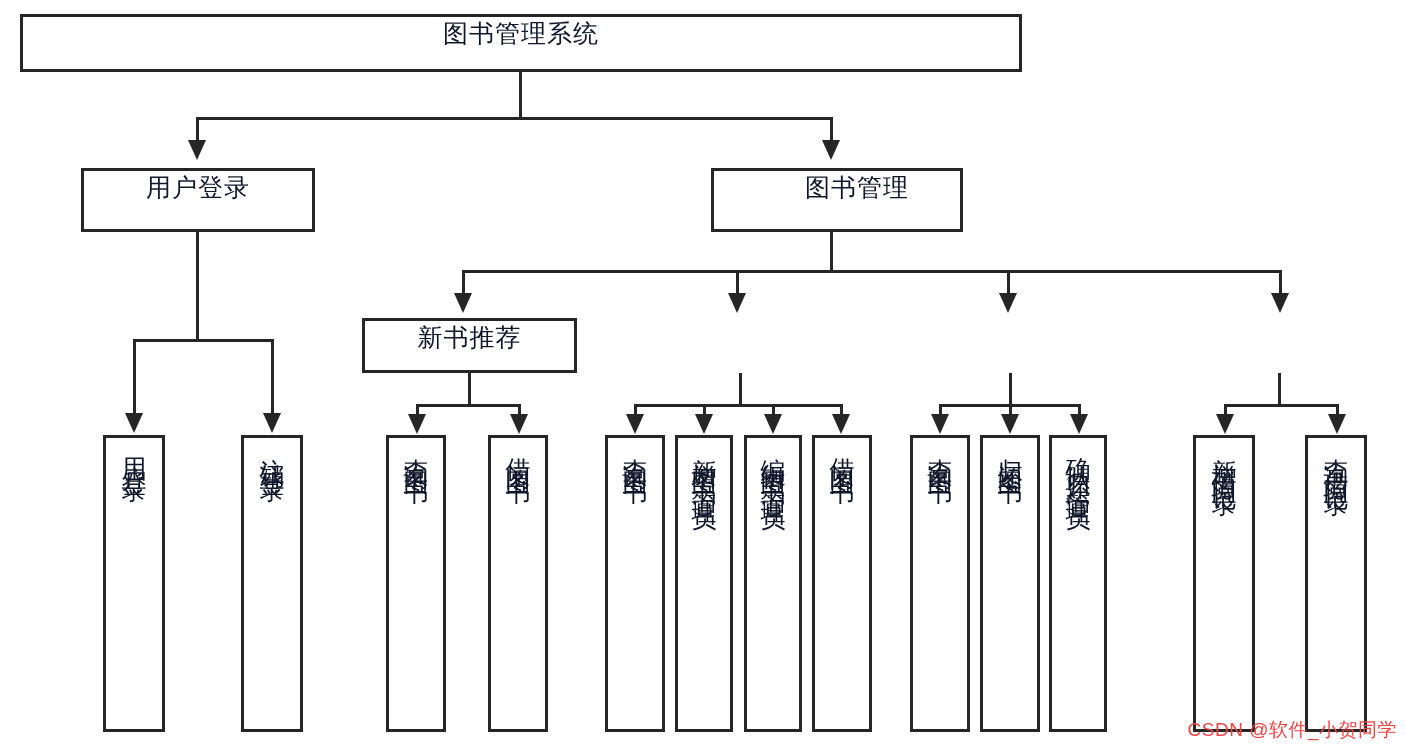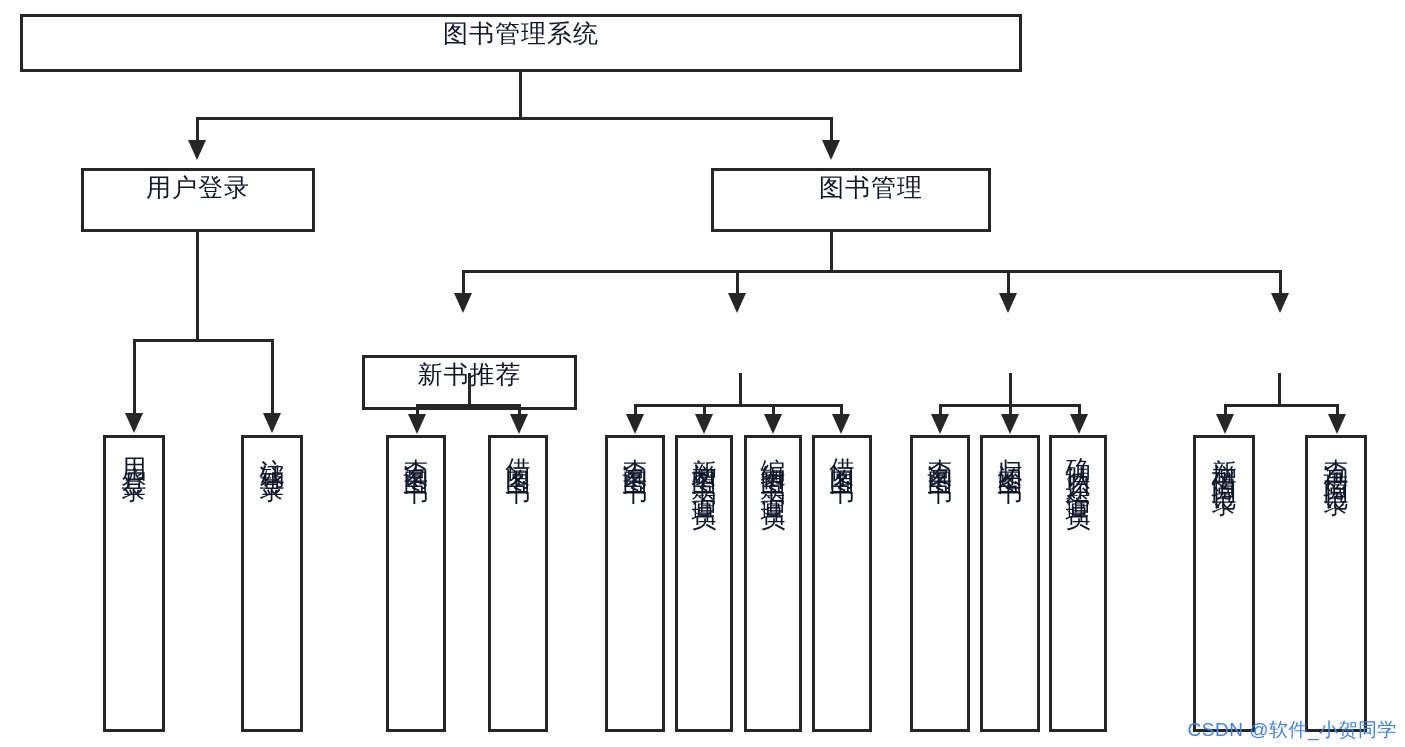--- a/index.html
+++ b/index.html
@@ -57,21 +57,21 @@
     border-left: 9px solid transparent;
     border-right: 9px solid transparent;
     border-top: 20px solid #262626;
   }
   
   #watermark {
     position: absolute;
     right: 8px;
     bottom: 4px;
     font-size: 19px;
-    color: #3b82f6;
+    color: #ef4444;
     white-space: nowrap;
     letter-spacing: 0.5px;
   }
 </style>
 </head>
 <body>
 
 <div id="canvas">
 
   <div class="node h" style="left:20px; top:14px; width:1002px; height:58px;">
@@ -84,21 +84,21 @@
 
   <div class="ln vl" style="left:196px; top:117px; height:25px;"></div>
   <div class="arrow" style="left:188px; top:140px;"></div>
 
   <div class="ln vl" style="left:830px; top:117px; height:25px;"></div>
   <div class="arrow" style="left:822px; top:140px;"></div>
 
   <div class="node h" style="left:81px; top:168px; width:234px; height:64px;">
     <span>用户登录</span>
   </div>
-  <div class="node h" style="left:711px; top:168px; width:280px; height:64px;padding-left:40px;">
+  <div class="node h" style="left:711px; top:168px; width:252px; height:64px;padding-left:40px;">
     <span>图书管理</span>
   </div>
 
   <div class="ln vl" style="left:196px; top:232px; height:110px;"></div>
   <div class="ln hl" style="left:133px; top:339px; width:141px;"></div>
   <div class="ln vl" style="left:133px; top:339px; height:76px;"></div>
   <div class="arrow" style="left:125px; top:413px;"></div>
   <div class="ln vl" style="left:271px; top:339px; height:76px;"></div>
   <div class="arrow" style="left:263px; top:413px;"></div>
 
@@ -106,21 +106,21 @@
   <div class="ln hl" style="left:462px; top:270px; width:820px;"></div>
   <div class="ln vl" style="left:462px; top:270px; height:25px;"></div>
   <div class="arrow" style="left:454px; top:293px;"></div>
   <div class="ln vl" style="left:736px; top:270px; height:25px;"></div>
   <div class="arrow" style="left:728px; top:293px;"></div>
   <div class="ln vl" style="left:1007px; top:270px; height:25px;"></div>
   <div class="arrow" style="left:999px; top:293px;"></div>
   <div class="ln vl" style="left:1279px; top:270px; height:25px;"></div>
   <div class="arrow" style="left:1271px; top:293px;"></div>
 
-  <div class="node h" style="left:362px; top:318px; width:215px; height:55px;margin-top:37px;">
+  <div class="node h" style="left:362px; top:318px; width:215px; height:55px;">
     <span>新书推荐</span>
   </div>
 
   <div class="ln vl" style="left:468px; top:373px; height:34px;"></div>
   <div class="ln hl" style="left:416px; top:404px; width:105px;"></div>
   <div class="ln vl" style="left:416px; top:404px; height:12px;"></div>
   <div class="arrow" style="left:408px; top:414px;"></div>
   <div class="ln vl" style="left:518px; top:404px; height:12px;"></div>
   <div class="arrow" style="left:510px; top:414px;"></div>
 

